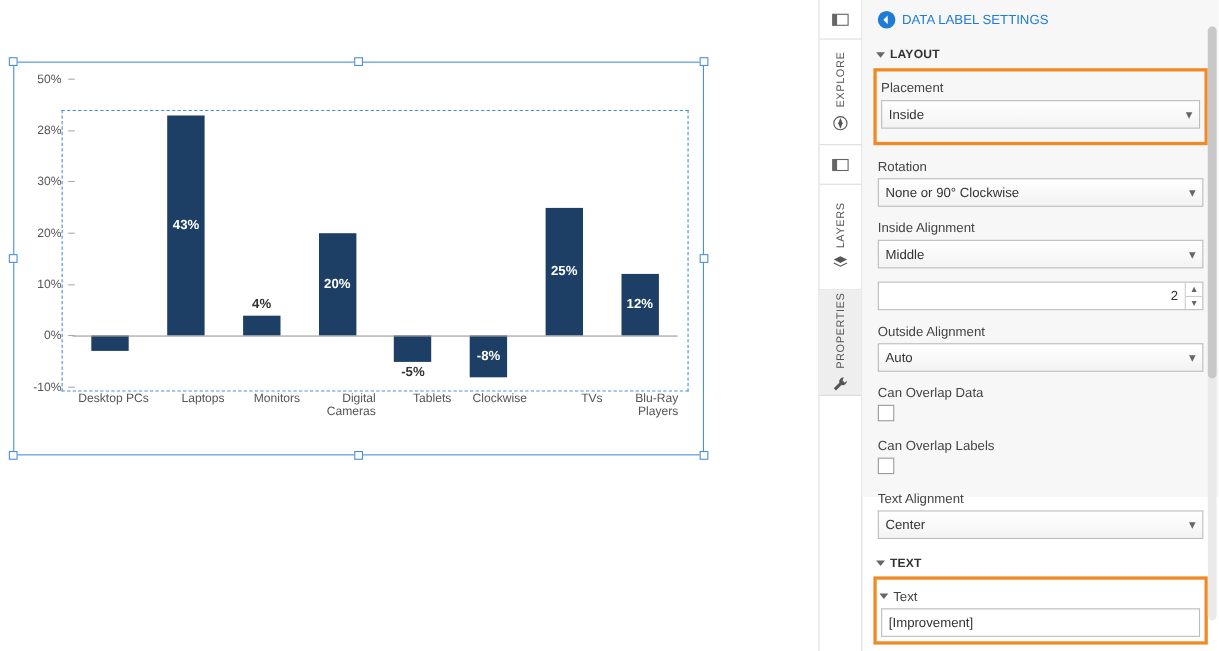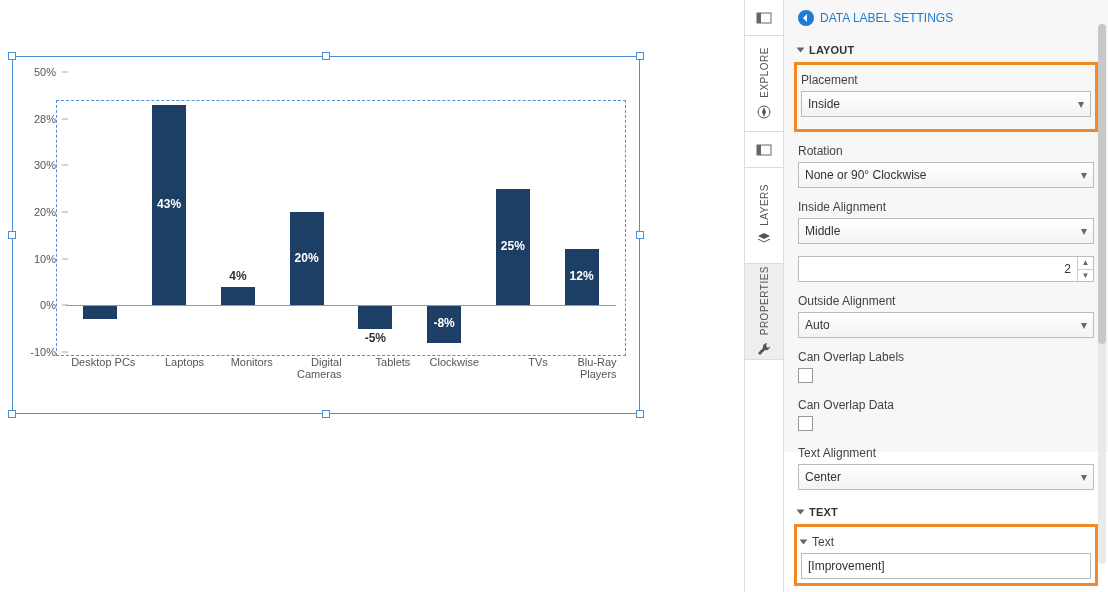--- a/index.html
+++ b/index.html
@@ -208,26 +208,26 @@
 
     <div class="field">
       <div class="fieldlabel">Outside Alignment</div>
       <div class="select">
         <span>Auto</span>
         <span class="chev">▾</span>
       </div>
     </div>
 
     <div class="field">
+      <div class="fieldlabel">Can Overlap Data</div>
+      <span class="chk"></span>
+    </div>
+
+    <div class="field">
       <div class="fieldlabel">Can Overlap Labels</div>
-      <span class="chk"></span>
-    </div>
-
-    <div class="field">
-      <div class="fieldlabel">Can Overlap Data</div>
       <span class="chk"></span>
     </div>
 
     <div class="field">
       <div class="fieldlabel">Text Alignment</div>
       <div class="select">
         <span>Center</span>
         <span class="chev">▾</span>
       </div>
     </div>

